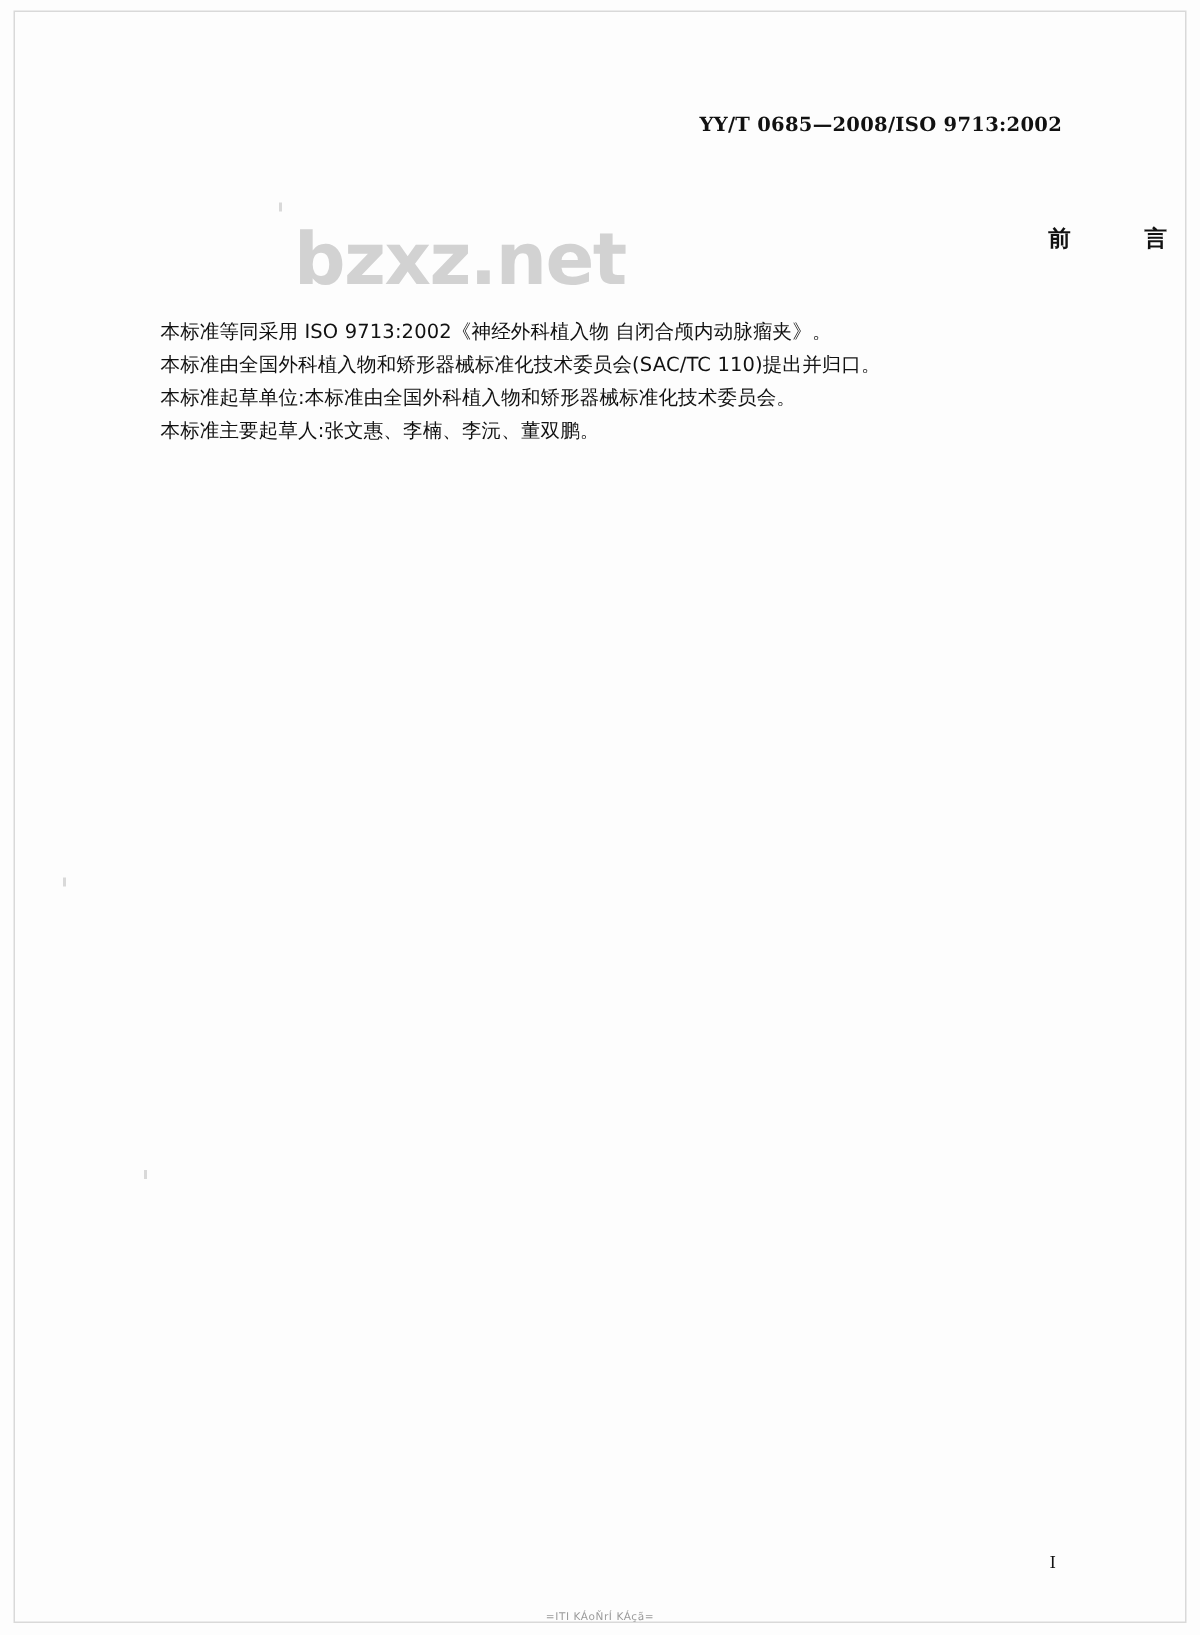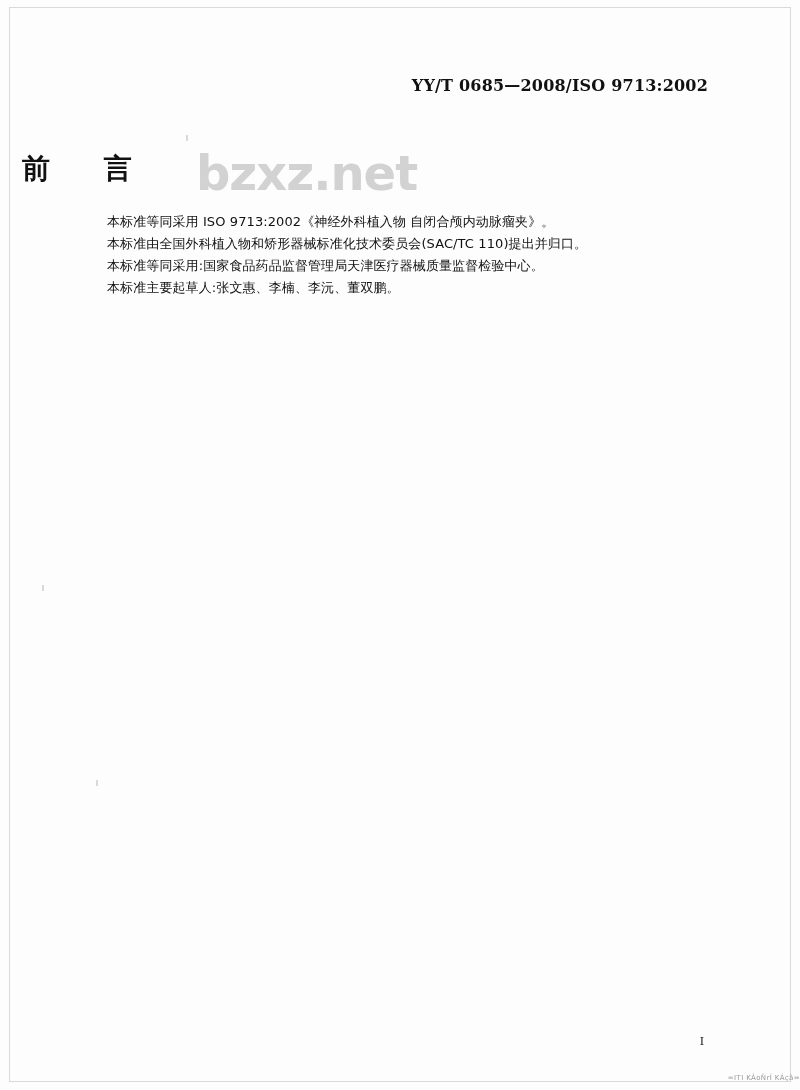--- a/index.html
+++ b/index.html
@@ -34,35 +34,35 @@
     height: 1075px;
     border: 1px solid #d9d9d9;
     box-sizing: border-box;
   }
 
   .header-code {
     position: absolute;
     right: 92px;
     top: 76px;
     font-family: "DejaVu Serif", "Liberation Serif", serif;
-    font-size: 16px;
+    font-size: 13px;
     font-weight: bold;
     letter-spacing: 0.2px;
     white-space: nowrap;
     color: #111;
   }
 
   .doc-title {
     position: absolute;
     left: 0;
     top: 150px;
     width: 800px;
-    text-align: left;
+    text-align: right;
     font-family: "DejaVu Sans", "Liberation Sans", sans-serif;
-    font-size: 28px;
+    font-size: 15px;
     font-weight: bold;
     letter-spacing: 22px;
     text-indent: 22px;
     color: #111;
   }
 
   .watermark {
     position: absolute;
     left: 196px;
     top: 128px;
@@ -101,21 +101,21 @@
     font-family: "DejaVu Serif", "Liberation Serif", serif;
     font-size: 11px;
     color: #111;
   }
 
   .footer-mark {
     position: absolute;
     left: 0;
     bottom: 8px;
     width: 800px;
-    text-align: right;
+    text-align: center;
     font-family: "DejaVu Sans", "Liberation Sans", sans-serif;
     font-size: 7px;
     color: #9a9a9a;
     letter-spacing: 0.4px;
   }
 
   
   .speck {
     position: absolute;
     background: #cfcfcf;
@@ -136,20 +136,20 @@
 
   <div class="header-code">YY/T 0685—2008/ISO 9713:2002</div>
 
   <div class="watermark">bzxz.net</div>
 
   <div class="doc-title">前    言</div>
 
   <div class="body-text">
     <p>本标准等同采用 ISO 9713:2002《神经外科植入物    自闭合颅内动脉瘤夹》。</p>
     <p>本标准由全国外科植入物和矫形器械标准化技术委员会(SAC/TC 110)提出并归口。</p>
-    <p>本标准等同采用:国家食品药品监督管理局天津医疗器械质量监督检验中心。</p>
+    <p>本标准起草单位:本标准由全国外科植入物和矫形器械标准化技术委员会。</p>
     <p>本标准主要起草人:张文惠、李楠、李沅、董双鹏。</p>
   </div>
 
   <div class="page-number">I</div>
 
   <div class="footer-mark">=ITI KÁoŇrÍ KÁçã=</div>
 </div>
 
 </body></html>

